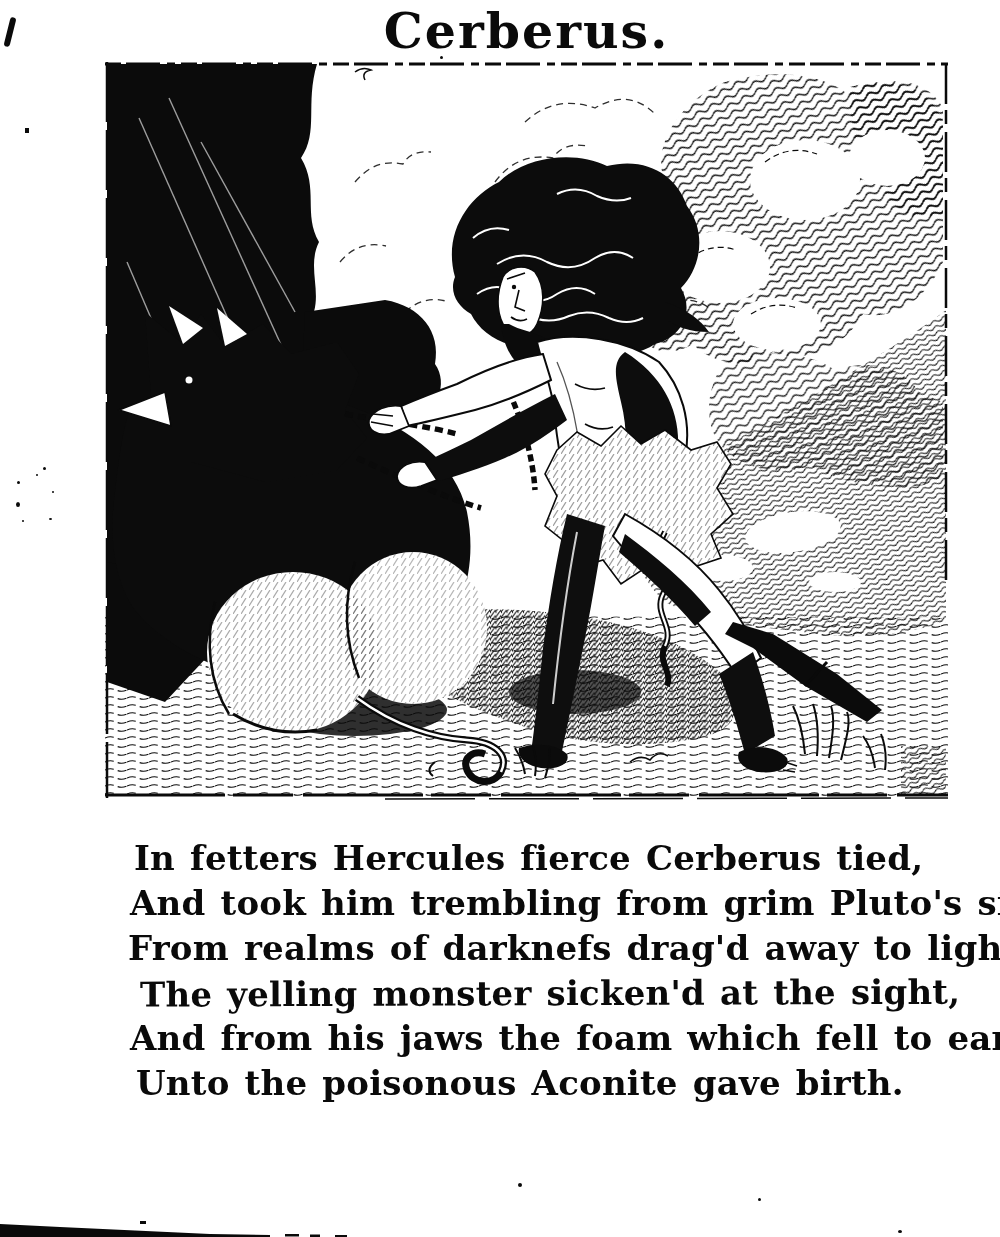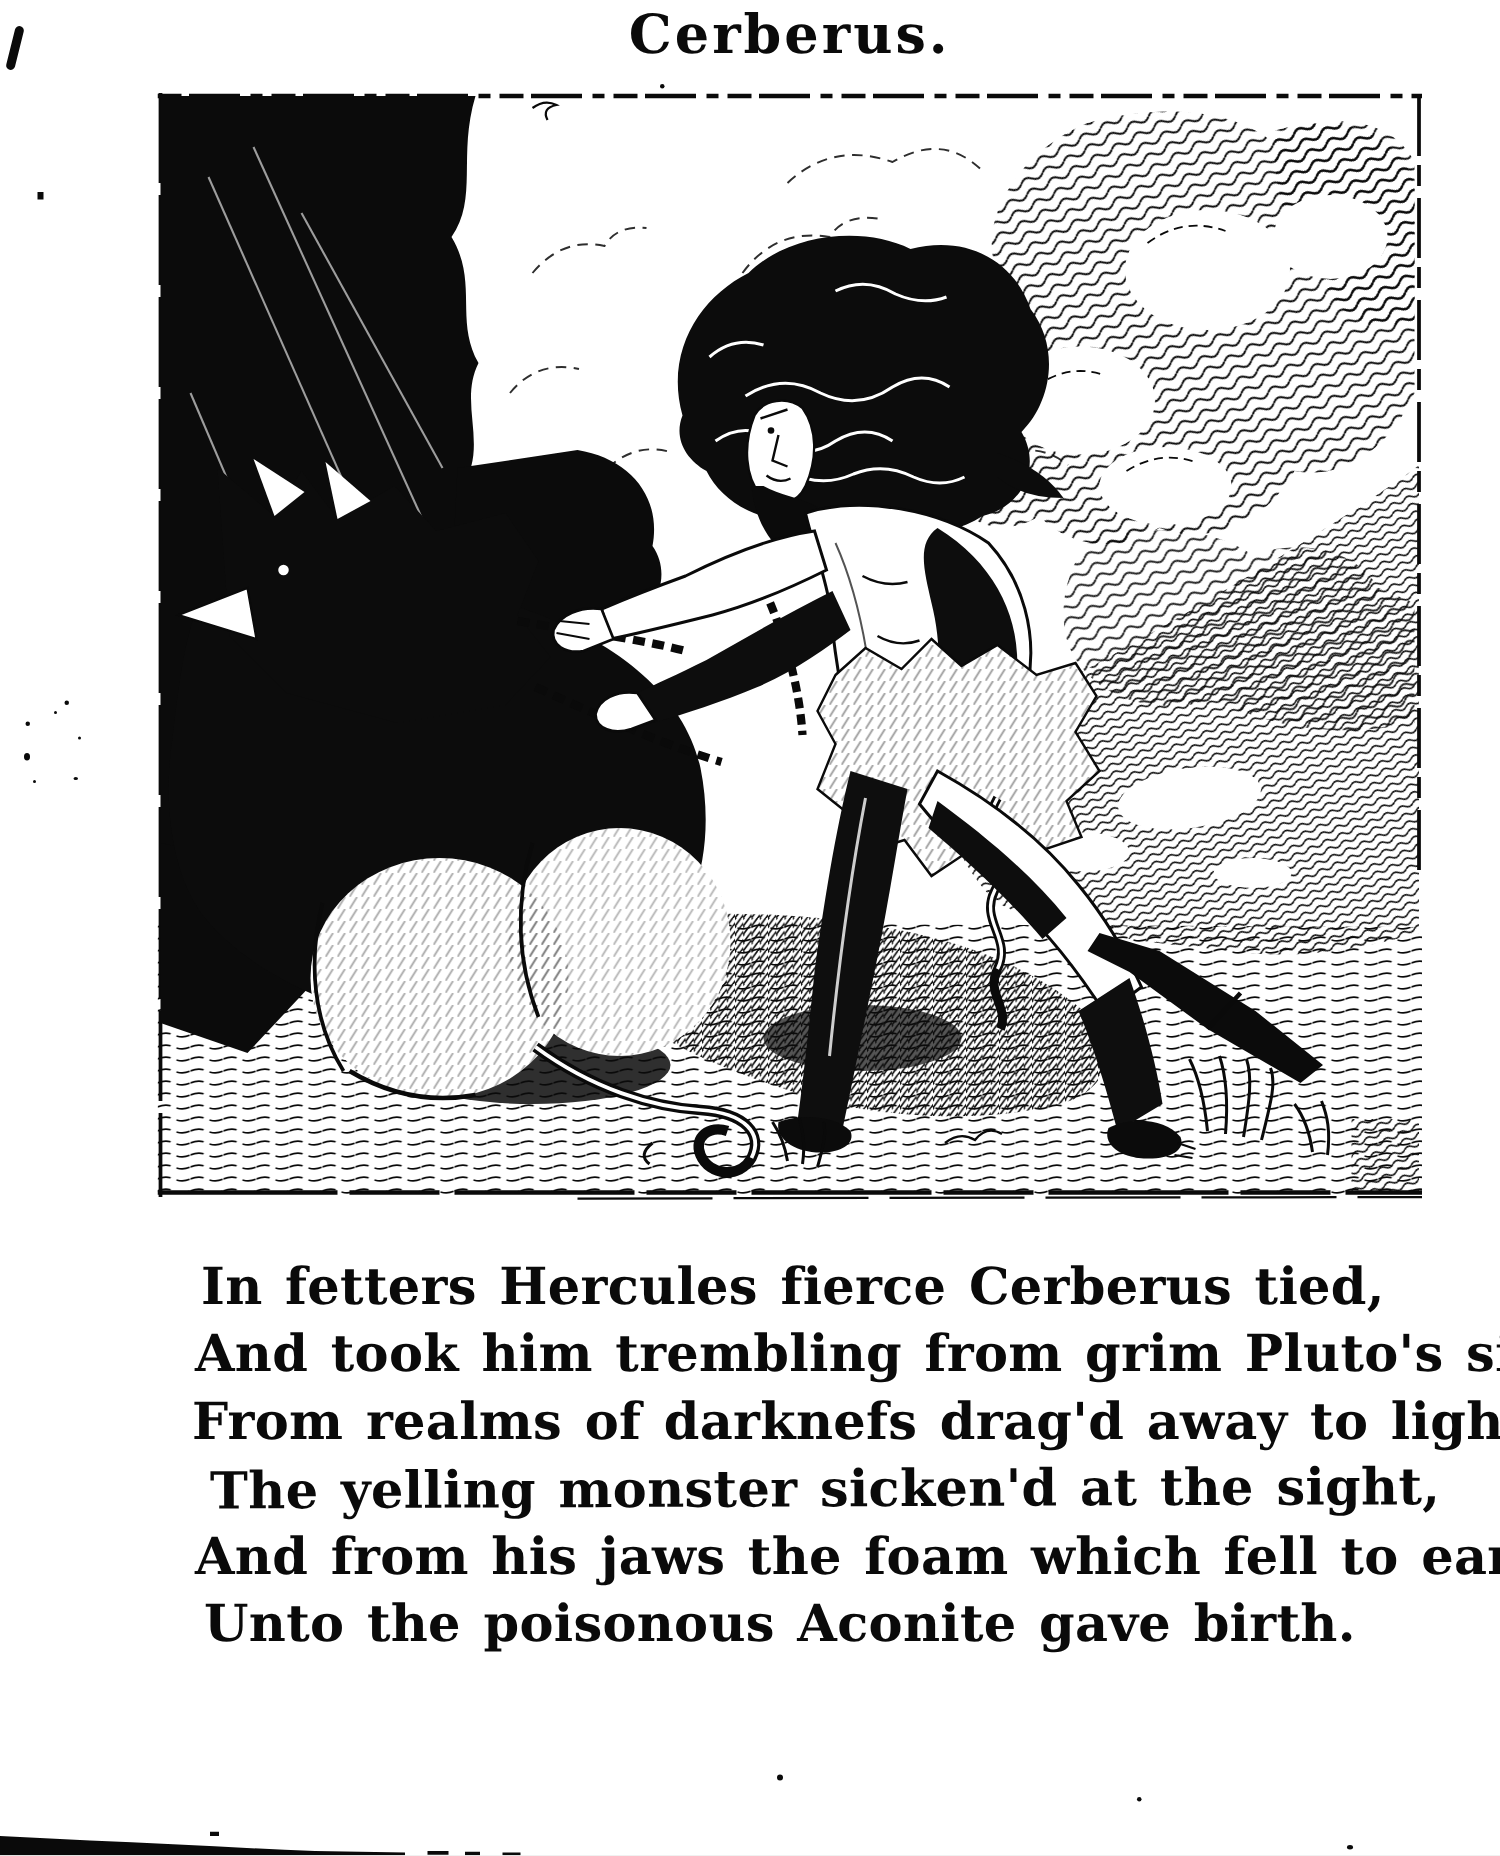--- a/index.html
+++ b/index.html
@@ -2,21 +2,21 @@
 <html><head>
 <meta charset="utf-8">
 <style>
   html,body{margin:0;padding:0;background:#e8e8e8;}
   .page{
     position:relative;width:1000px;height:1237px;background:#ffffff;
     font-family:"DejaVu Serif","Liberation Serif",serif;color:#0a0a0a;overflow:hidden;
   }
   .plate-title{
     position:absolute;left:105px;top:2px;width:843px;text-align:center;
-    font-size:36px;font-weight:700;letter-spacing:2px;
+    font-size:49px;font-weight:700;letter-spacing:2px;
   }
   .engraving{
     position:absolute;left:105px;top:62px;width:843px;height:738px;
   }
   .engraving svg{display:block;width:100%;height:100%;}
   .poem{
     position:absolute;left:128px;top:836px;font-size:34px;font-weight:700;
     line-height:45px;letter-spacing:0.2px;word-spacing:3px;white-space:nowrap;
   }
   .poem-line{height:45px;}

